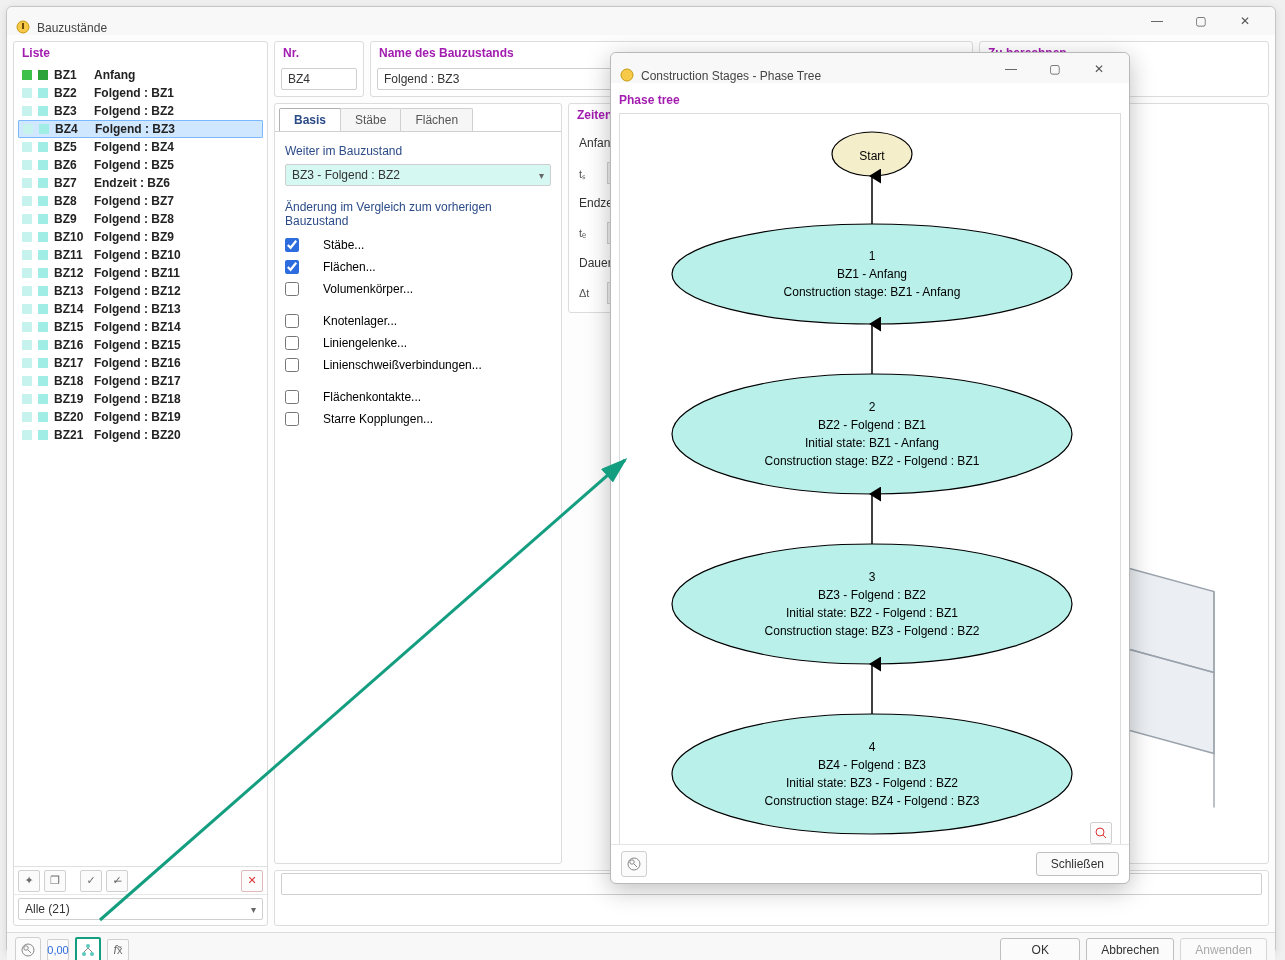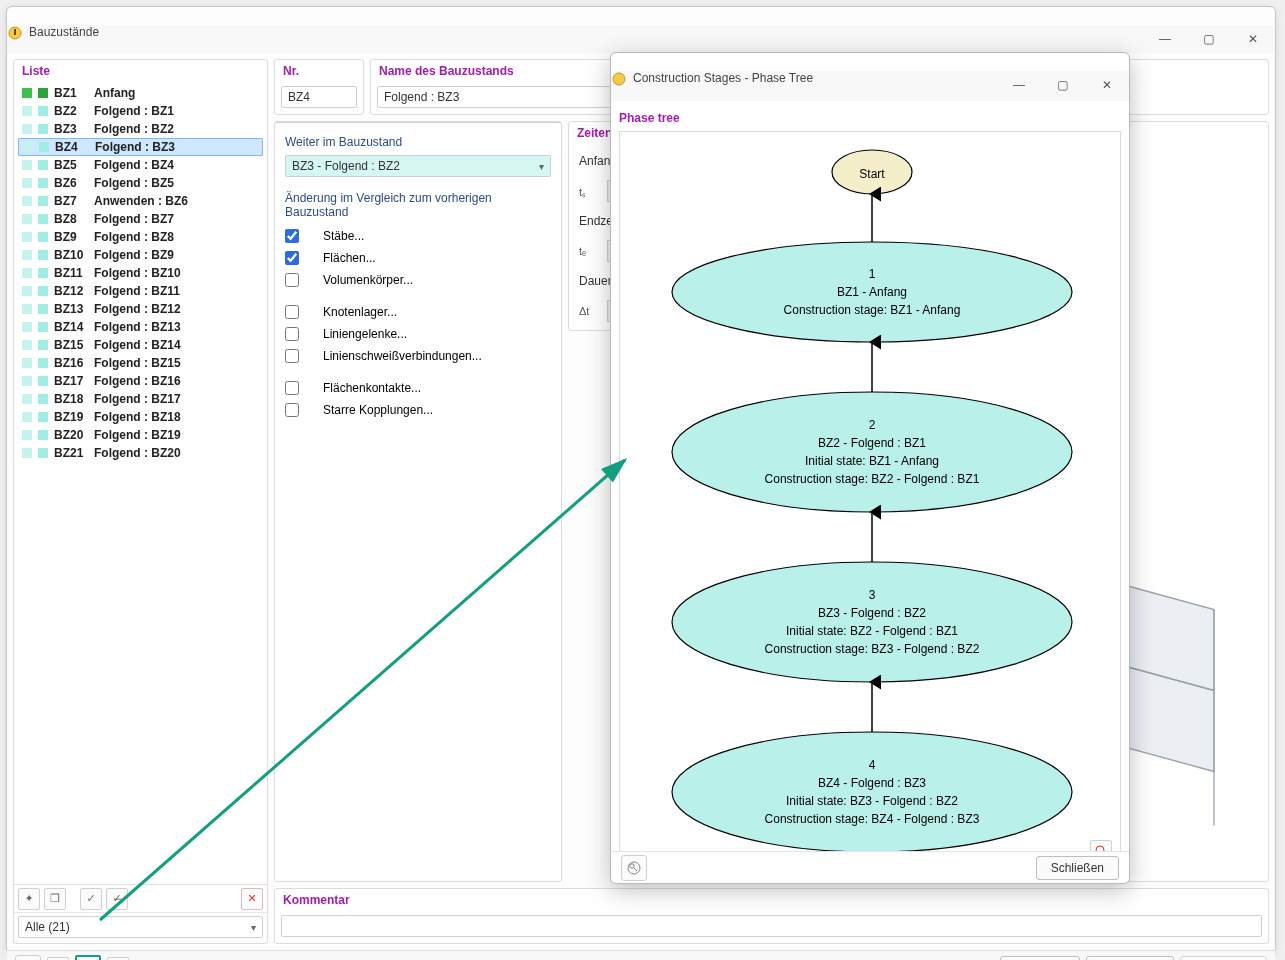--- a/index.html
+++ b/index.html
@@ -1,20 +1,20 @@
 <!DOCTYPE html>
 <html><head>
 <meta charset="utf-8">
 <style>
 * { box-sizing: border-box; margin: 0; padding: 0; font-family: "Segoe UI", Tahoma, sans-serif; font-size: 12px; }
 body { background: #f0f0f0; width: 1285px; height: 960px; position: relative; overflow: hidden; }
 
 
 .main-window { position: absolute; left: 6px; top: 6px; width: 1270px; height: 948px; background: #fdfdfd; border: 1px solid #c5c5c5; border-radius: 6px; box-shadow: 0 2px 8px rgba(0,0,0,.1); display: flex; flex-direction: column; }
-.titlebar { height: 30px; display: flex; align-items: flex-start; padding: 0 0; background: #f8f8f8; border-radius: 6px 6px 0 0; margin-top: 18px; }
+.titlebar { height: 30px; display: flex; align-items: flex-end; padding: 0 8px; background: #f8f8f8; border-radius: 6px 6px 0 0; }
 .titlebar .app-icon { width: 16px; height: 16px; margin-right: 6px; display:flex; align-items:center; justify-content:center; }
 .titlebar .title { flex: 1; color: #444; font-size: 12px; }
 .win-controls { display: flex; }
 .win-btn { width: 44px; height: 28px; display: flex; align-items: center; justify-content: center; color: #555; }
 
 .content { flex: 1; display: flex; padding: 6px; gap: 6px; }
 
 
 .panel { background: #fff; border: 1px solid #dcdcdc; border-radius: 3px; }
 .panel-liste { width: 255px; display: flex; flex-direction: column; }
@@ -69,21 +69,21 @@
 .bottom-bar .spacer { flex:1; }
 .btn { height:24px; min-width:80px; padding:0 14px; background:#fbfbfb; border:1px solid #bfbfbf; border-radius:3px; display:flex; align-items:center; justify-content:center; color:#333; }
 .btn.disabled { color:#aaa; border-color:#d6d6d6; }
 .tree-btn { width:26px; height:26px; border:2px solid #149e80; border-radius:2px; display:flex; align-items:center; justify-content:center; background:#fff; }
 
 
 .phase-win { position:absolute; left:610px; top:52px; width:520px; height:832px; background:#fff; border:1px solid #b8b8b8; border-radius:6px; box-shadow:0 6px 24px rgba(0,0,0,.25); display:flex; flex-direction:column; z-index:20; }
 .phase-body { flex:1; padding:6px 8px 4px; overflow:hidden; position:relative; }
 .phase-canvas-wrap { border:1px solid #dcdcdc; background:#fff; height:740px; position:relative; }
 .phase-tool { position:absolute; right:8px; bottom:8px; width:22px; height:22px; border:1px solid #d0d0d0; border-radius:2px; background:#fbfbfb; display:flex; align-items:center; justify-content:center; }
-.phase-footer { height:32px; display:flex; align-items:center; padding:6px 10px; gap:8px; border-top:1px solid #e5e5e5;text-align:right; }
+.phase-footer { height:39px; display:flex; align-items:center; padding:6px 10px; gap:8px; border-top:1px solid #e5e5e5;text-align:right; }
 .phase-footer .fspacer { flex:1; }
 .help-btn { width:26px; height:26px; border:1px solid #cfcfcf; border-radius:3px; display:flex; align-items:center; justify-content:center; background:#fbfbfb; }
 
 
 .arrow-svg { position:absolute; left:0; top:0; width:1285px; height:960px; pointer-events:none; z-index:30; }
 
 .chev { font-size:10px; color:#666; }
 </style>
 </head>
 <body>
@@ -142,21 +142,21 @@
           <div class="list-row">
             <span class="swatch1"></span>
                <span class="swatch2"></span>
                <span class="id">BZ6</span>
                <span class="desc">Folgend : BZ5</span>
           </div>
           <div class="list-row">
             <span class="swatch1"></span>
                <span class="swatch2"></span>
                <span class="id">BZ7</span>
-               <span class="desc">Anwenden : BZ6</span>
+               <span class="desc">Endzeit : BZ6</span>
           </div>
           <div class="list-row">
             <span class="swatch1"></span>
                <span class="swatch2"></span>
                <span class="id">BZ8</span>
                <span class="desc">Folgend : BZ7</span>
           </div>
           <div class="list-row">
             <span class="swatch1"></span>
                <span class="swatch2"></span>
@@ -273,20 +273,25 @@
             </div>
         </div>
         <div class="panel panel-zu">
           <div class="group-h">Zu berechnen</div>
         </div>
       </div>
 
       <div class="mid-row">
 
         <div class="panel panel-basis">
+          <div class="tabs">
+            <div class="tab active">Basis</div>
+            <div class="tab">Stäbe</div>
+            <div class="tab">Flächen</div>
+          </div>
           <div class="tabpage">
             <div class="sub-h">Weiter im Bauzustand</div>
             <div class="select" style="background:#d5f8f3;">
               <span>BZ3 - Folgend : BZ2</span>
               <span class="chev">▾</span>
             </div>
             <div class="sub-h" style="margin-top:14px">Änderung im Vergleich zum vorherigen Bauzustand</div>
             <div class="cbrow">
                 <input type="checkbox" checked="" style="">
                 <span>Stäbe...</span>
@@ -363,21 +368,20 @@
                 <line x1="150" y1="330" x2="150" y2="520"></line>
                 <line x1="260" y1="360" x2="260" y2="520"></line>
                 <line x1="40" y1="360" x2="40" y2="520"></line>
               </g>
             </svg>
           </div>
         </div>
       </div>
 
       <div class="panel panel-kommentar">
-        <div class="group-h">Kommentar</div>
         <div class="field">
             <div class="input"></div>
           </div>
       </div>
 
     </div>
   </div>
 
   <div class="bottom-bar">
     <div class="help-btn">

